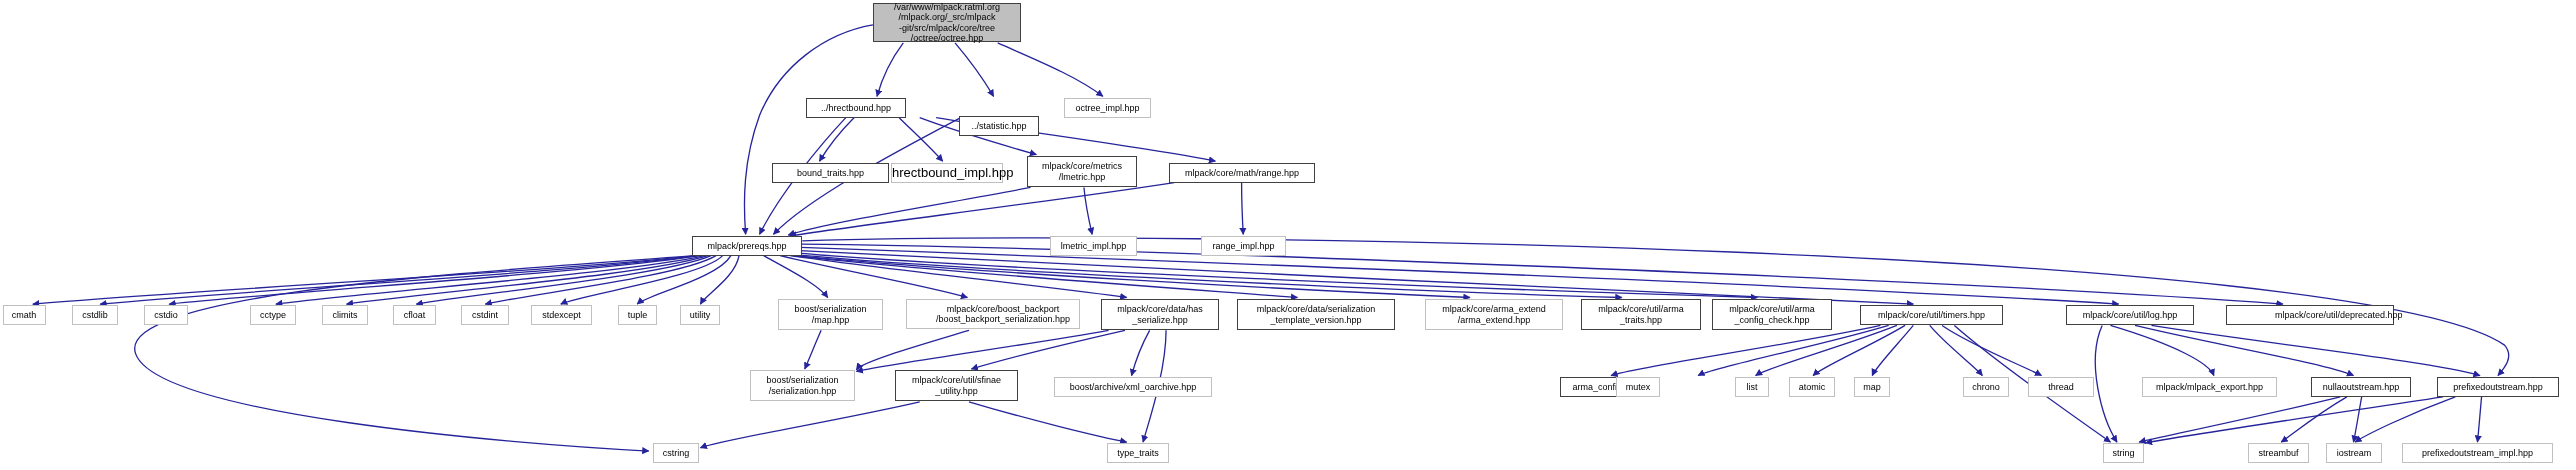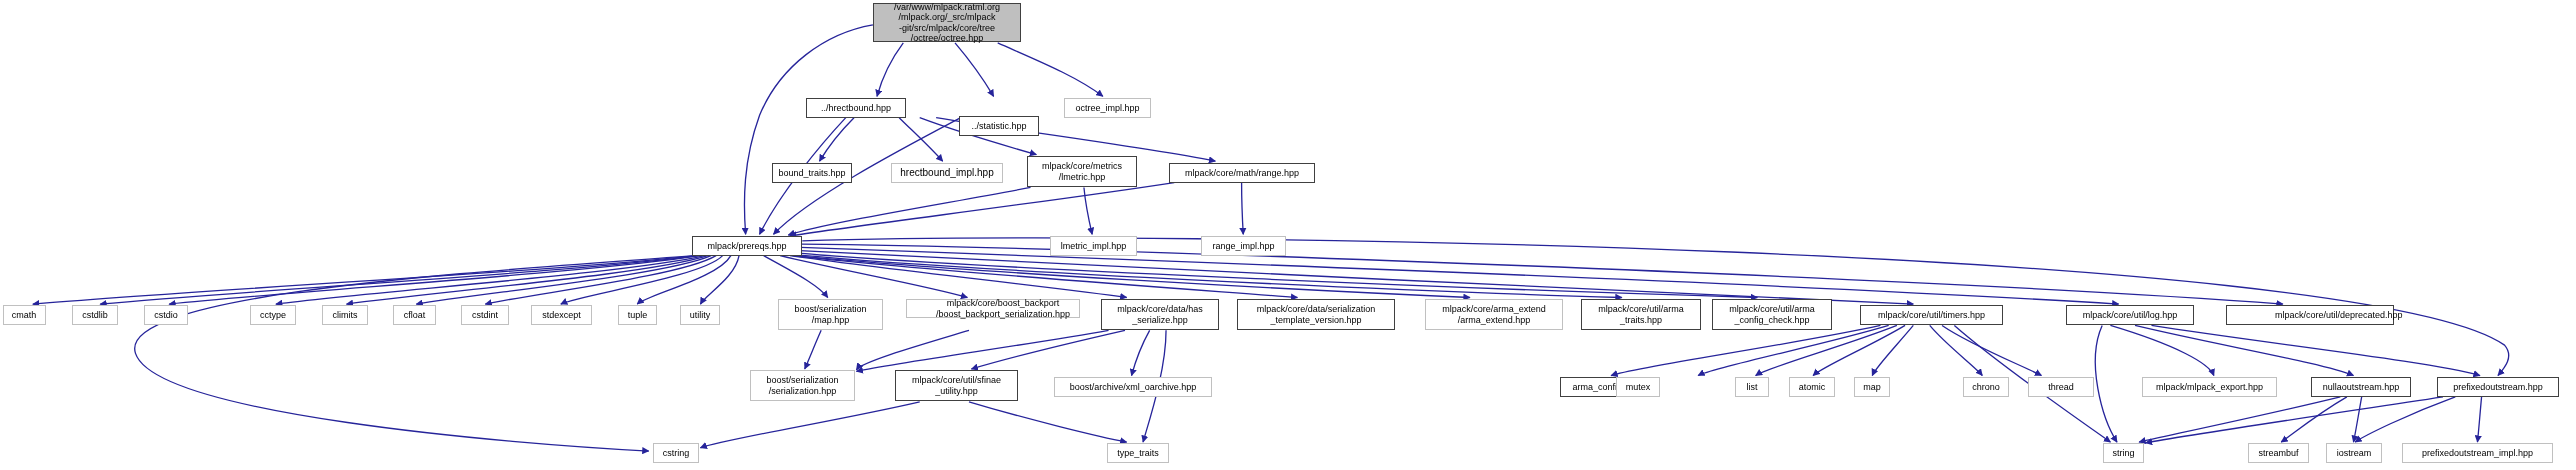--- a/index.html
+++ b/index.html
@@ -90,41 +90,41 @@
       </g>
   </svg>
   <div id="nodes-layer">
       <div class="node root" style="left: 873px; top: 3.3px; width: 148px; height: 39px; font-size: 9px;"><span class="nlabel">/var/www/mlpack.ratml.org
 /mlpack.org/_src/mlpack
 -git/src/mlpack/core/tree
 /octree/octree.hpp</span></div>
       <div class="node bold" style="left: 806px; top: 98px; width: 100px; height: 20px; font-size: 9px;"><span class="nlabel">../hrectbound.hpp</span></div>
       <div class="node bold" style="left: 959px; top: 116px; width: 80px; height: 20px; font-size: 9px;"><span class="nlabel">../statistic.hpp</span></div>
       <div class="node thin" style="left: 1064px; top: 98px; width: 87px; height: 20px; font-size: 9px;"><span class="nlabel">octree_impl.hpp</span></div>
-      <div class="node bold" style="left: 772px; top: 163px; width: 80px; height: 20px; font-size: 9px;"><span class="nlabel">bound_traits.hpp</span></div>
-      <div class="node thin" style="left: 891px; top: 163px; width: 112px; height: 20px; font-size: 10px;"><span class="nlabel">hrectbound_impl.hpp</span></div>
+      <div class="node bold" style="left: 772px; top: 163px; width: 117px; height: 20px; font-size: 9px;"><span class="nlabel">bound_traits.hpp</span></div>
+      <div class="node thin" style="left: 891px; top: 163px; width: 112px; height: 20px; font-size: 13px;"><span class="nlabel">hrectbound_impl.hpp</span></div>
       <div class="node bold" style="left: 1027px; top: 156px; width: 110px; height: 31px; font-size: 9px;"><span class="nlabel">mlpack/core/metrics
 /lmetric.hpp</span></div>
       <div class="node bold" style="left: 1169px; top: 163px; width: 146px; height: 20px; font-size: 9px;"><span class="nlabel">mlpack/core/math/range.hpp</span></div>
       <div class="node thin" style="left: 1050px; top: 236px; width: 87px; height: 20px; font-size: 9px;"><span class="nlabel">lmetric_impl.hpp</span></div>
       <div class="node thin" style="left: 1201px; top: 236px; width: 85px; height: 20px; font-size: 9px;"><span class="nlabel">range_impl.hpp</span></div>
       <div class="node bold" style="left: 692px; top: 236px; width: 110px; height: 20px; font-size: 9px;"><span class="nlabel">mlpack/prereqs.hpp</span></div>
       <div class="node thin" style="left: 2.5px; top: 305px; width: 43px; height: 20px; font-size: 9px;"><span class="nlabel">cmath</span></div>
       <div class="node thin" style="left: 72px; top: 305px; width: 46px; height: 20px; font-size: 9px;"><span class="nlabel">cstdlib</span></div>
       <div class="node thin" style="left: 144px; top: 305px; width: 44px; height: 20px; font-size: 9px;"><span class="nlabel">cstdio</span></div>
       <div class="node thin" style="left: 250px; top: 305px; width: 46px; height: 20px; font-size: 9px;"><span class="nlabel">cctype</span></div>
       <div class="node thin" style="left: 322px; top: 305px; width: 46px; height: 20px; font-size: 9px;"><span class="nlabel">climits</span></div>
       <div class="node thin" style="left: 393px; top: 305px; width: 43px; height: 20px; font-size: 9px;"><span class="nlabel">cfloat</span></div>
       <div class="node thin" style="left: 461px; top: 305px; width: 48px; height: 20px; font-size: 9px;"><span class="nlabel">cstdint</span></div>
       <div class="node thin" style="left: 531px; top: 305px; width: 61px; height: 20px; font-size: 9px;"><span class="nlabel">stdexcept</span></div>
       <div class="node thin" style="left: 618px; top: 305px; width: 39px; height: 20px; font-size: 9px;"><span class="nlabel">tuple</span></div>
       <div class="node thin" style="left: 680px; top: 305px; width: 40px; height: 20px; font-size: 9px;"><span class="nlabel">utility</span></div>
       <div class="node thin" style="left: 778px; top: 299px; width: 105px; height: 31px; font-size: 9px;"><span class="nlabel">boost/serialization
 /map.hpp</span></div>
-      <div class="node thin" style="left: 906px; top: 299px; width: 174px; height: 19px; font-size: 9px; padding-left: 20px;"><span class="nlabel">mlpack/core/boost_backport
+      <div class="node thin" style="left: 906px; top: 299px; width: 174px; height: 30px; font-size: 9px; padding-left: 20px;"><span class="nlabel">mlpack/core/boost_backport
 /boost_backport_serialization.hpp</span></div>
       <div class="node bold" style="left: 1101px; top: 299px; width: 118px; height: 31px; font-size: 9px;"><span class="nlabel">mlpack/core/data/has
 _serialize.hpp</span></div>
       <div class="node bold" style="left: 1237px; top: 299px; width: 158px; height: 31px; font-size: 9px;"><span class="nlabel">mlpack/core/data/serialization
 _template_version.hpp</span></div>
       <div class="node thin" style="left: 1425px; top: 299px; width: 138px; height: 31px; font-size: 9px;"><span class="nlabel">mlpack/core/arma_extend
 /arma_extend.hpp</span></div>
       <div class="node bold" style="left: 1581px; top: 299px; width: 120px; height: 31px; font-size: 9px;"><span class="nlabel">mlpack/core/util/arma
 _traits.hpp</span></div>
       <div class="node bold" style="left: 1712px; top: 299px; width: 120px; height: 31px; font-size: 9px;"><span class="nlabel">mlpack/core/util/arma

